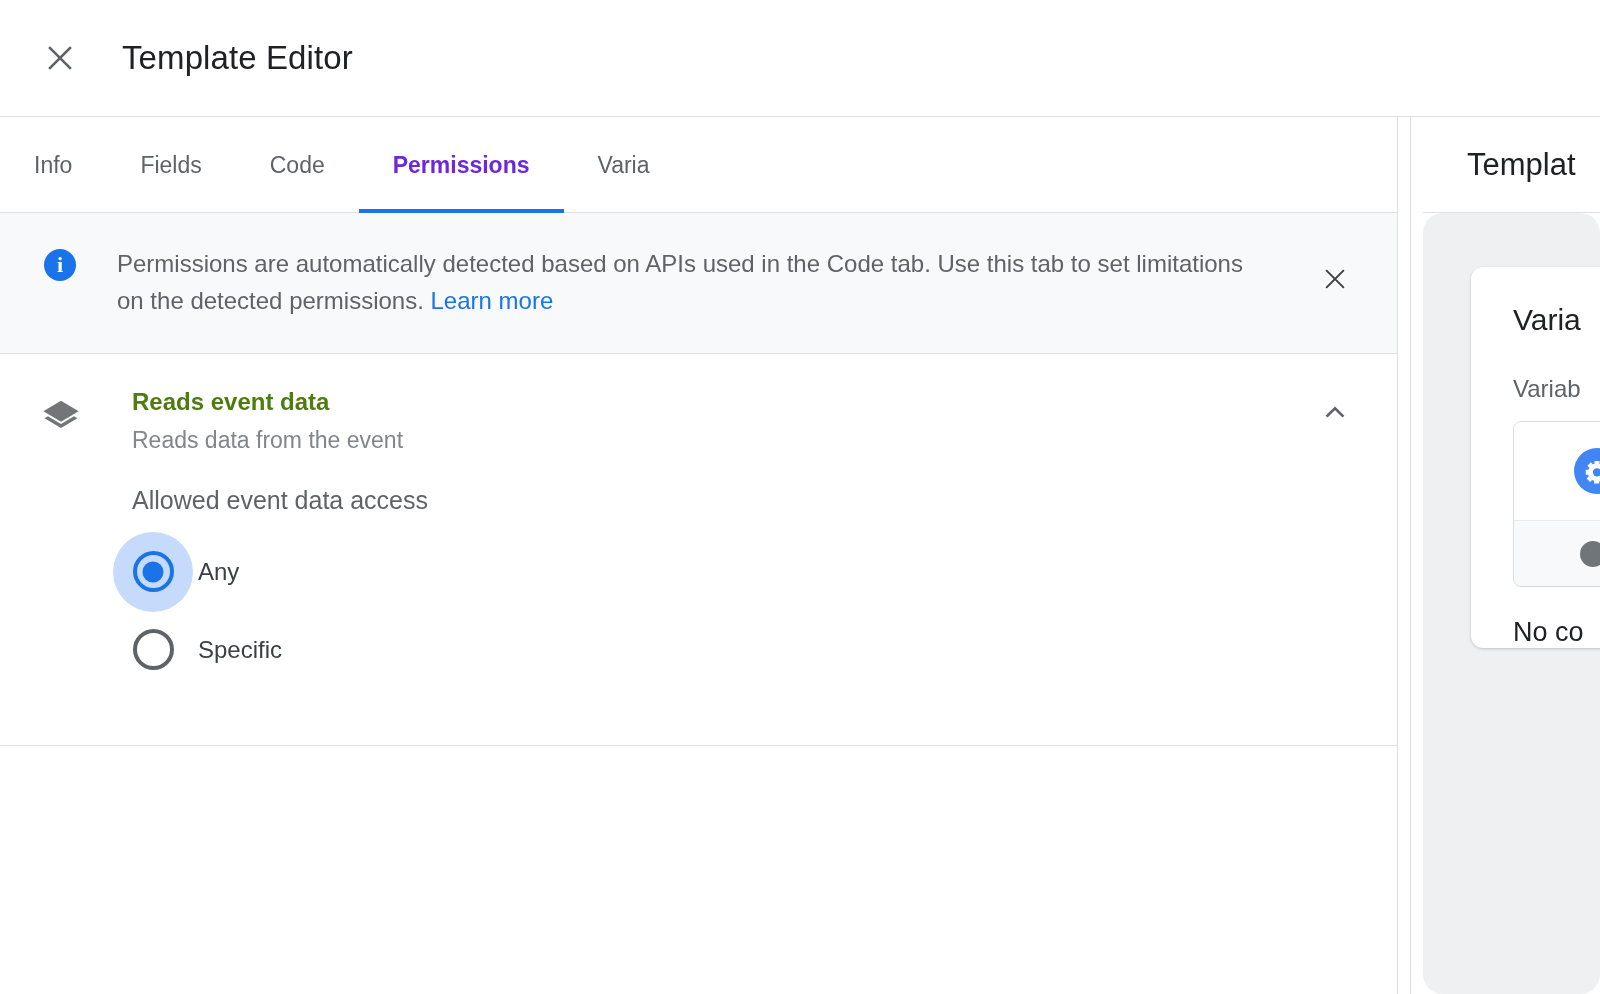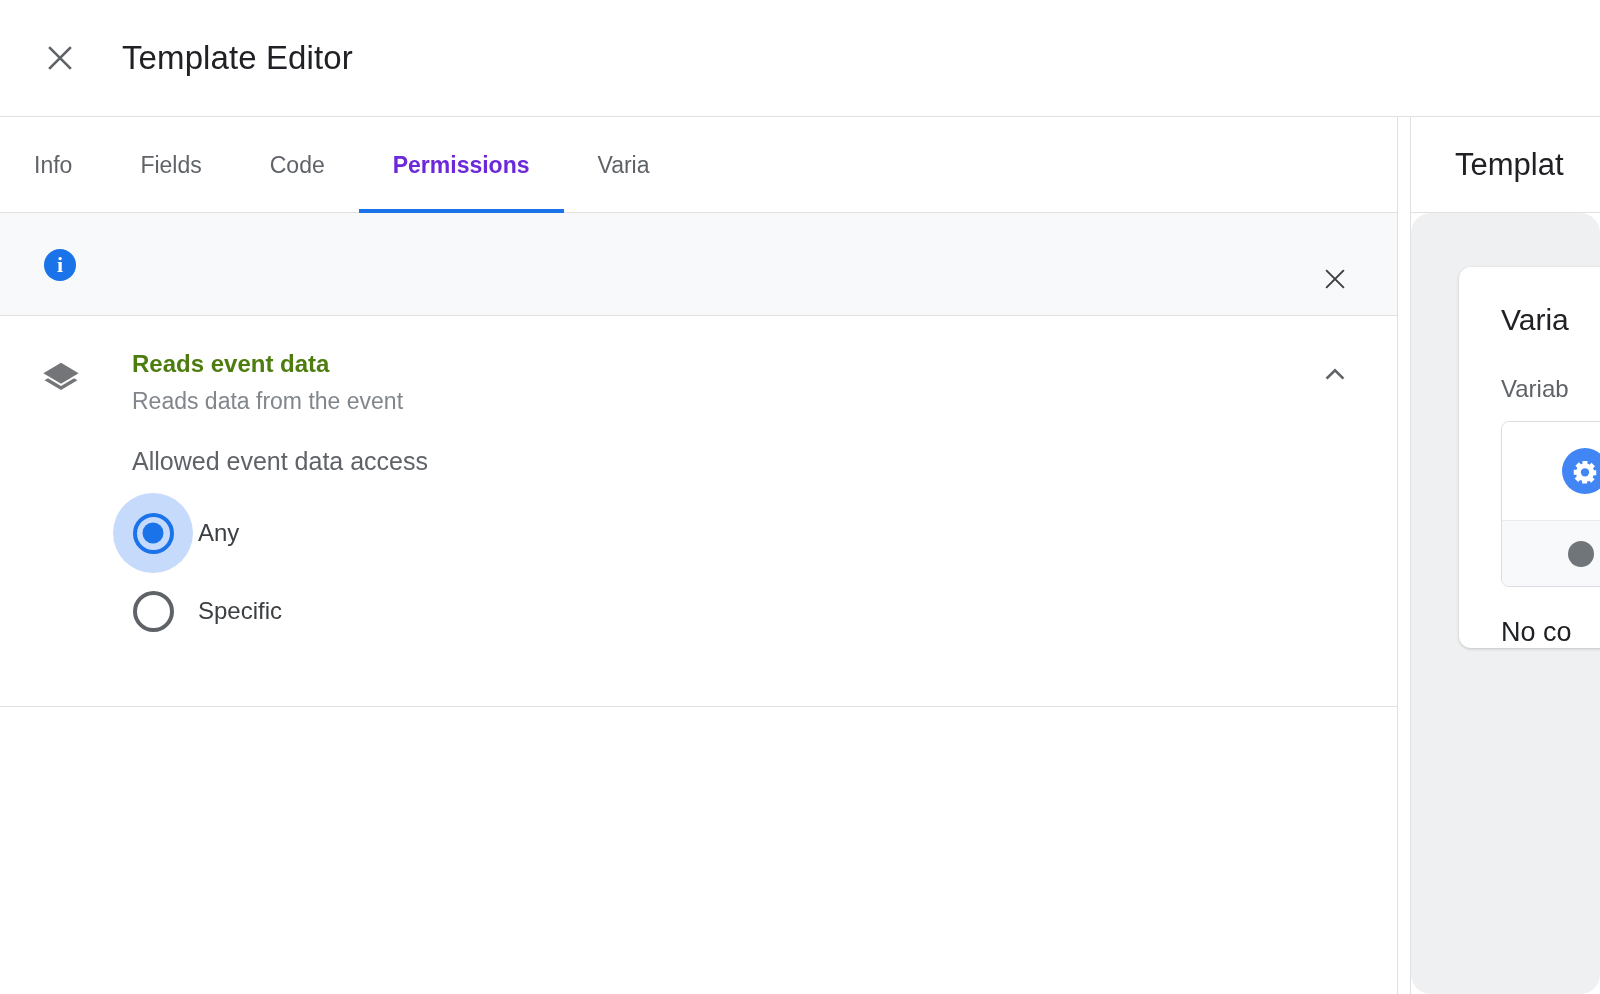--- a/index.html
+++ b/index.html
@@ -218,20 +218,21 @@
   }
 
   
   .right-pane {
     position: absolute;
     left: 1410px; top: 117px;
     width: 190px; height: 877px;
     background: #ffffff;
     border-left: 1px solid #e0e0e0;
     overflow: hidden;
+    padding-left: 12px;
   }
   .right-header {
     height: 96px;
     border-bottom: 1px solid #e0e0e0;
     display: flex;
     align-items: center;
     padding-left: 44px;
     background: #ffffff;
   }
   .right-header-title {
@@ -337,20 +338,24 @@
       <div class="tab active">
         <span>Permissions</span>
       </div>
       <div class="tab">
         <span>Varia</span>
       </div>
     </div>
 
     <div class="info-banner">
       <div class="info-icon">i</div>
+      <div class="info-text">
+        <span>Permissions are automatically detected based on APIs used in the Code tab. Use this tab to set limitations on the detected permissions.</span>
+        <span class="info-link">Learn more</span>
+      </div>
       <div class="banner-close">
         <svg width="28" height="28" viewBox="0 0 24 24">
           <path d="M5 5 L19 19 M19 5 L5 19" stroke="#3c4043" stroke-width="1.7" fill="none" stroke-linecap="square"></path>
         </svg>
       </div>
     </div>
 
     <div class="perm-group">
 
       <div class="perm-header">

